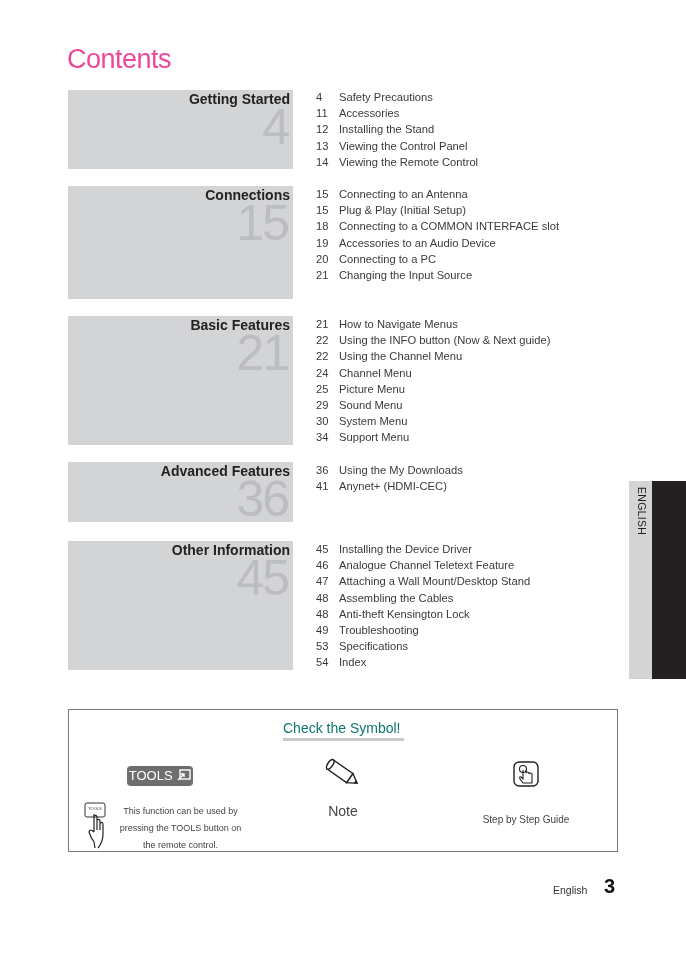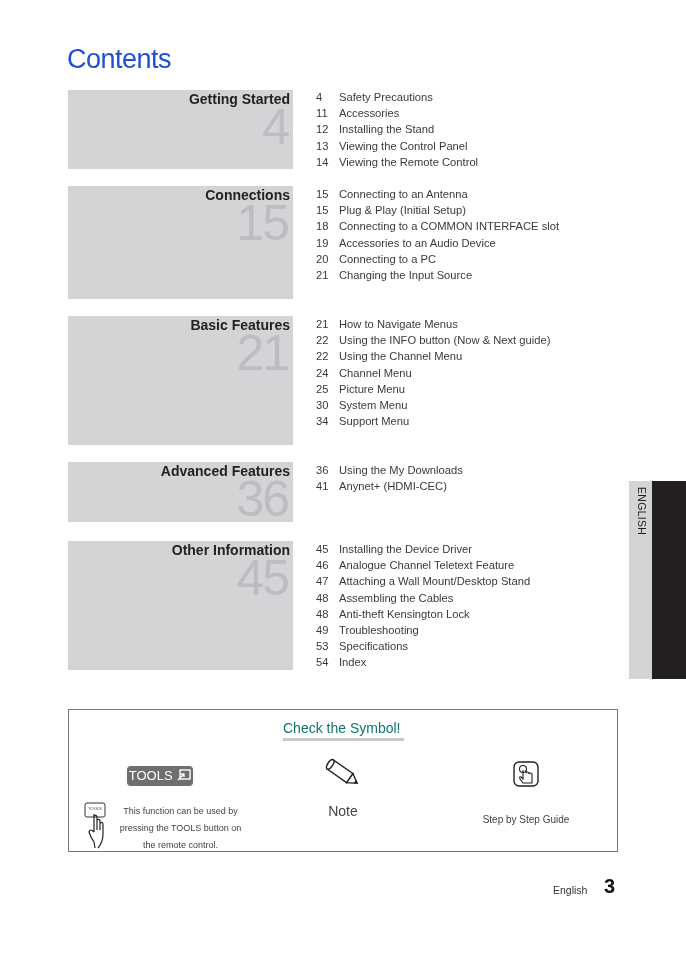--- a/index.html
+++ b/index.html
@@ -1,18 +1,18 @@
 <!DOCTYPE html>
 <html><head>
 <meta charset="utf-8">
 <style>
   html, body { margin:0; padding:0; }
   body { width:686px; height:965px; background:#ffffff; position:relative; overflow:hidden;
          font-family:"Liberation Sans", sans-serif; color:#222; }
-  .page-title { position:absolute; left:67px; top:44px; font-size:27px; font-weight:300; color:#1d4ed8; letter-spacing:-0.5px; }
+  .page-title { position:absolute; left:67px; top:44px; font-size:27px; font-weight:300; color:#ec4899; letter-spacing:-0.5px; }
   .block { position:absolute; left:68px; width:225px; background:#d3d4d6; }
   .block .bt { position:absolute; right:3px; top:1px; font-size:14px; font-weight:bold; color:#222; white-space:nowrap; }
   .block .bn { position:absolute; right:5px; top:12px; font-size:50px; color:#bcbdc0; font-weight:300; line-height:1; letter-spacing:-2px; }
   .list { position:absolute; left:316px; font-size:11.2px; color:#3a3a3a; }
   .list .row { height:16.2px; line-height:16.2px; white-space:nowrap; }
   .list .pg { display:inline-block; width:23px; }
   .side-gray { position:absolute; left:629px; top:481px; width:23px; height:198px; background:#d3d4d6; }
   .side-black { position:absolute; left:652px; top:481px; width:34px; height:198px; background:#231f20; }
   .side-label { position:absolute; left:629px; top:481px; width:23px; height:60px; }
   .side-label span { position:absolute; left:19px; top:6px; transform-origin:0 0; transform:rotate(90deg); font-size:10.5px; color:#222; letter-spacing:0.3px; white-space:nowrap; }
@@ -64,20 +64,21 @@
   <div class="row"><span class="pg">19</span><span>Accessories to an Audio Device</span></div>
   <div class="row"><span class="pg">20</span><span>Connecting to a PC</span></div>
   <div class="row"><span class="pg">21</span><span>Changing the Input Source</span></div>
 </div>
 <div class="list" style="top:316px;">
   <div class="row"><span class="pg">21</span><span>How to Navigate Menus</span></div>
   <div class="row"><span class="pg">22</span><span>Using the INFO button (Now &amp; Next guide)</span></div>
   <div class="row"><span class="pg">22</span><span>Using the Channel Menu</span></div>
   <div class="row"><span class="pg">24</span><span>Channel Menu</span></div>
   <div class="row"><span class="pg">25</span><span>Picture Menu</span></div>
+  <div class="row"><span class="pg">29</span><span>Sound Menu</span></div>
   <div class="row"><span class="pg">30</span><span>System Menu</span></div>
   <div class="row"><span class="pg">34</span><span>Support Menu</span></div>
 </div>
 <div class="list" style="top:462px;">
   <div class="row"><span class="pg">36</span><span>Using the My Downloads</span></div>
   <div class="row"><span class="pg">41</span><span>Anynet+ (HDMI-CEC)</span></div>
 </div>
 <div class="list" style="top:541px;">
   <div class="row"><span class="pg">45</span><span>Installing the Device Driver</span></div>
   <div class="row"><span class="pg">46</span><span>Analogue Channel Teletext Feature</span></div>

